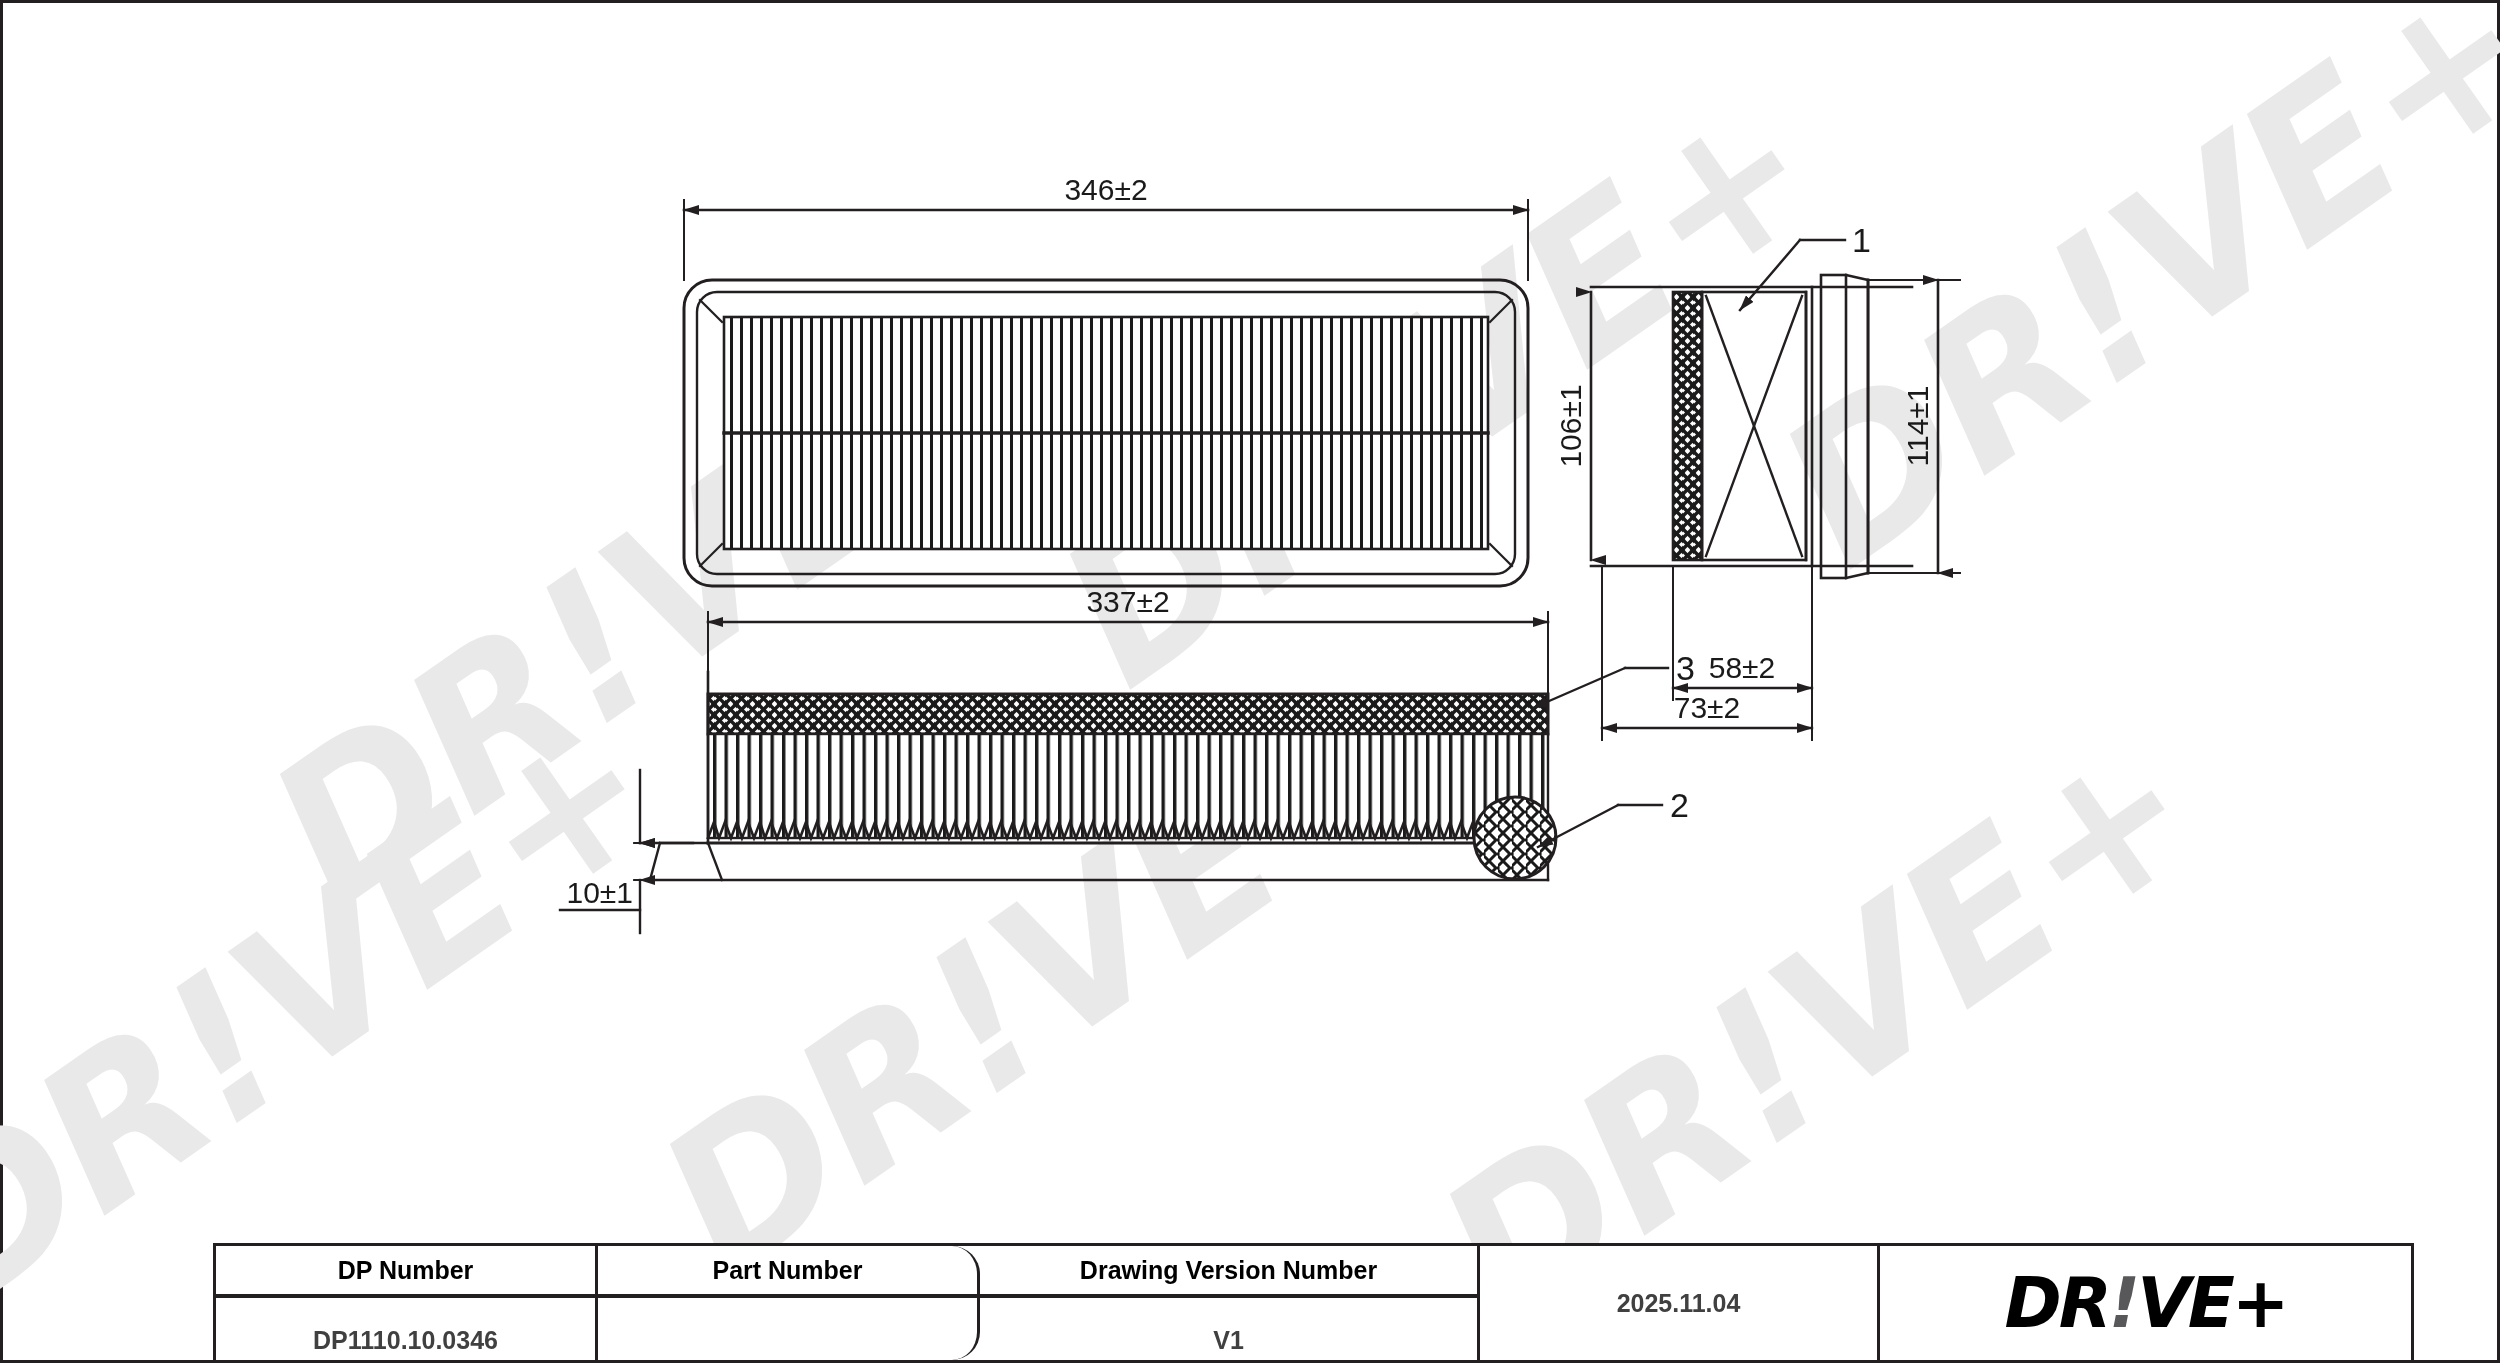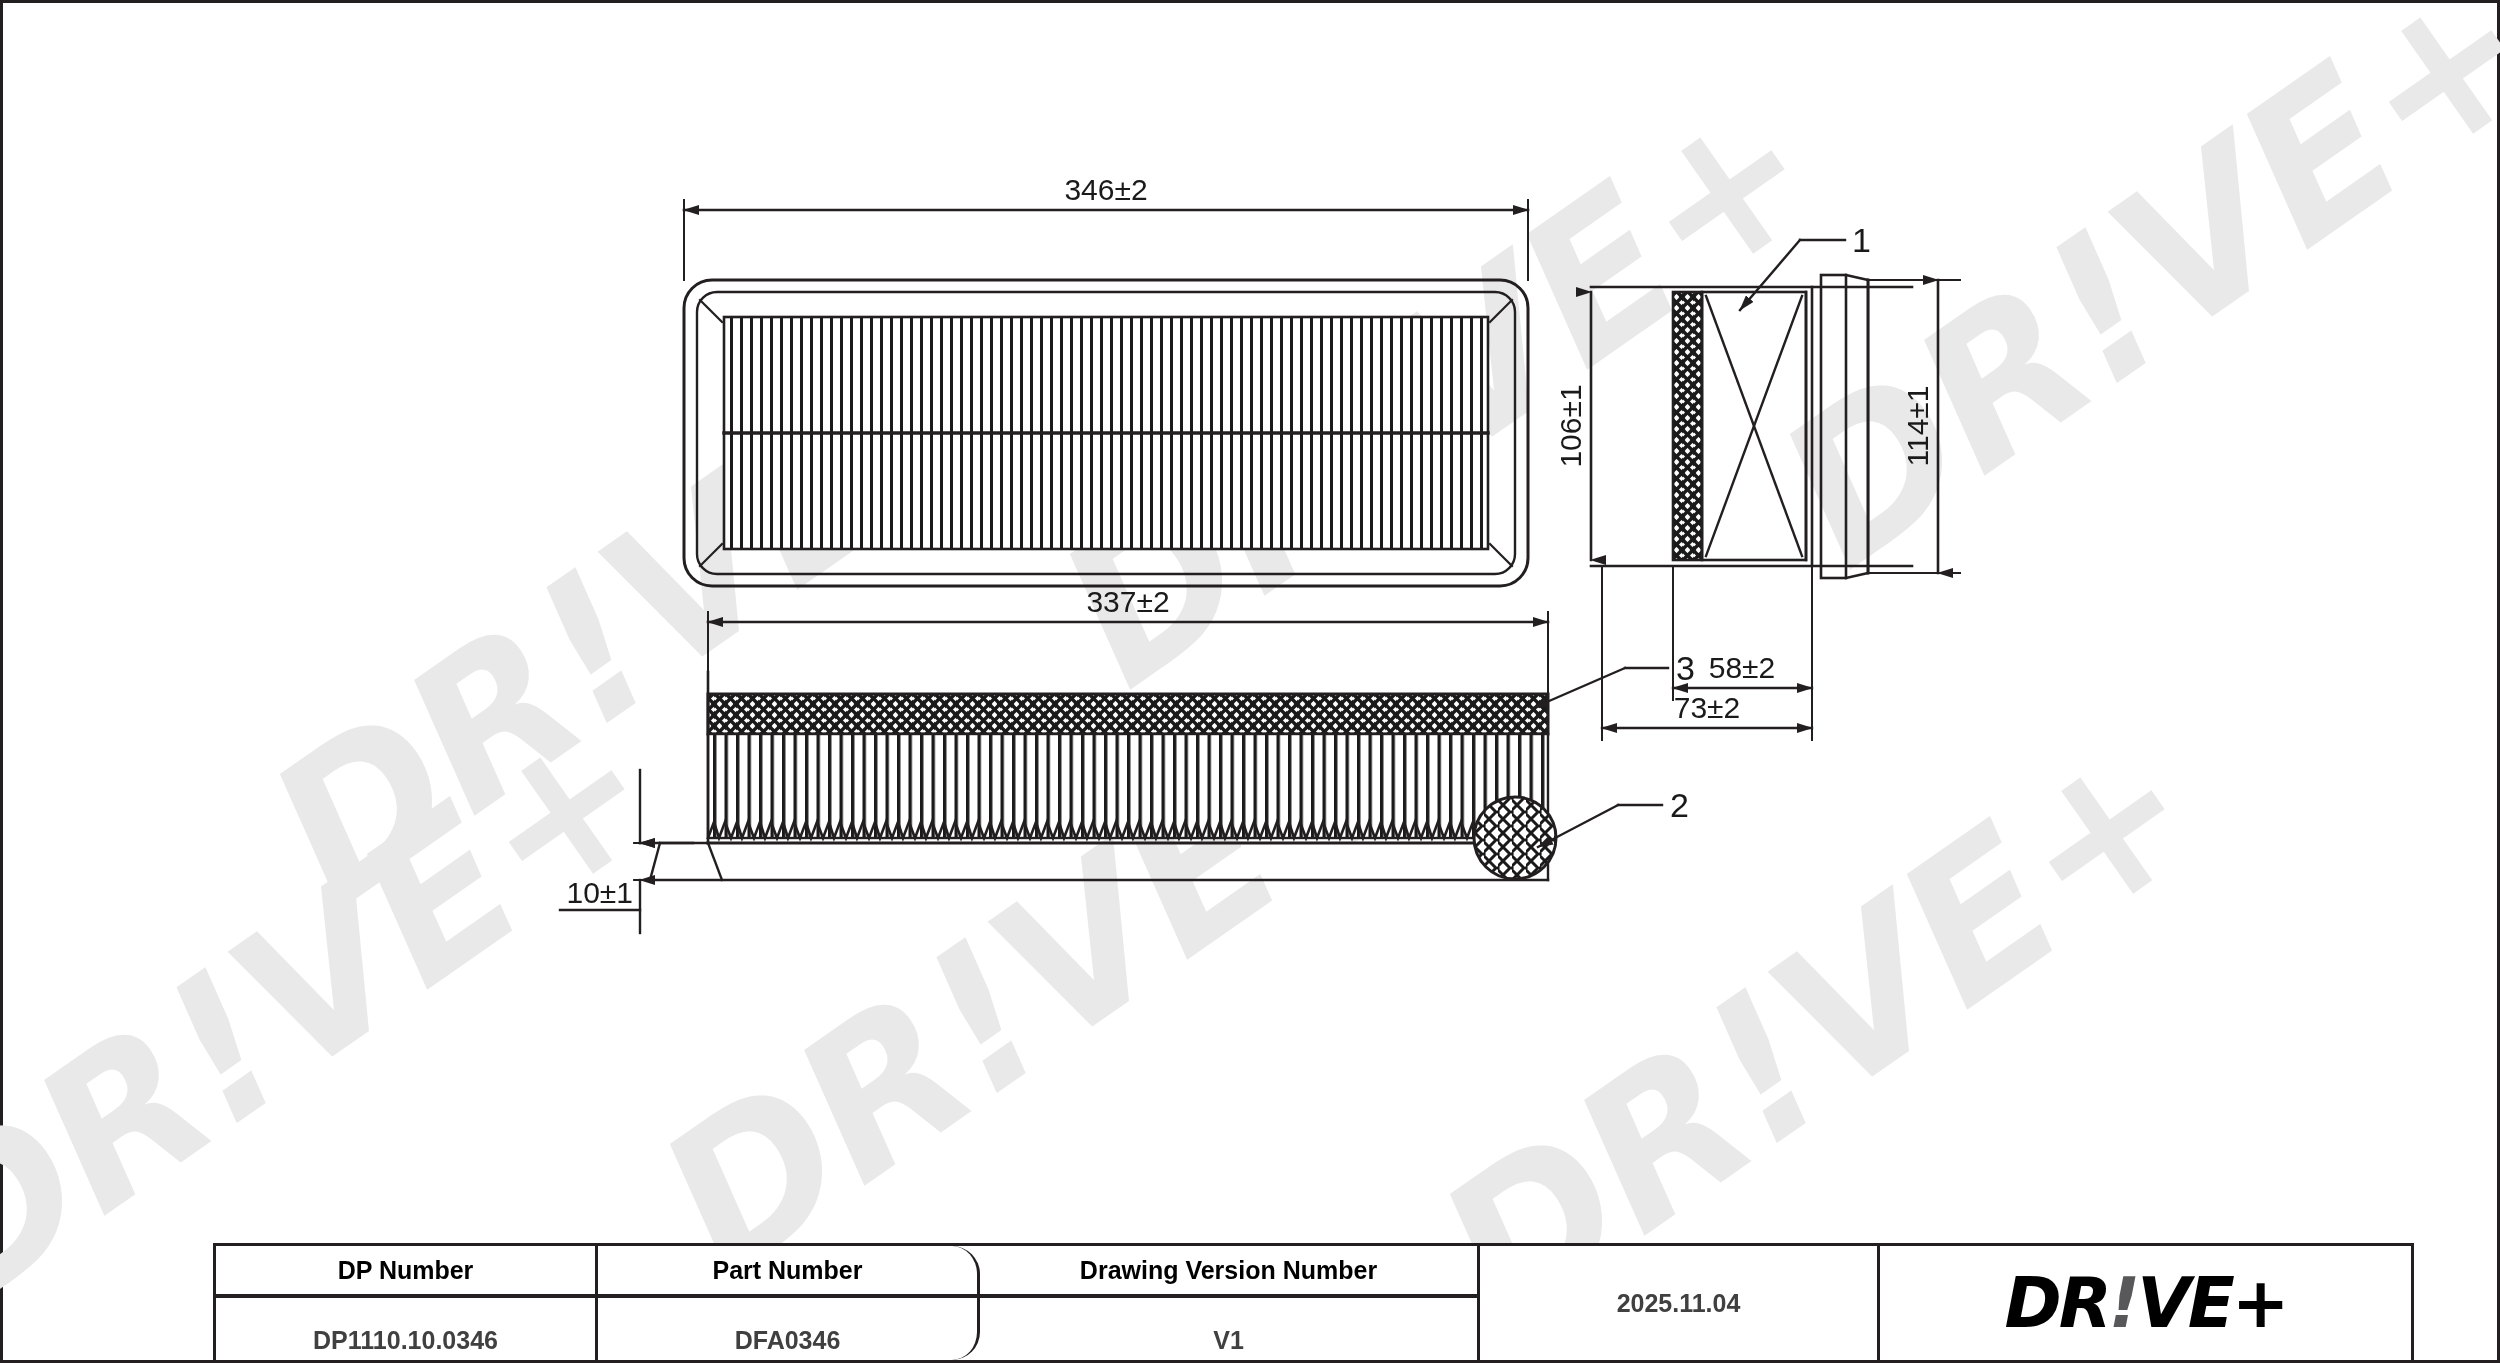--- a/index.html
+++ b/index.html
@@ -254,21 +254,20 @@
 
 <div id="titleblock">
 
   <div class="tbcol" id="c1">
     <div class="tbhead">DP Number</div>
     <div class="tbval">DP1110.10.0346</div>
   </div>
 
   <div class="tbcol" id="c2">
     <div class="tbhead">Part Number</div>
-    <div class="tbval">DFA0346</div>
   </div>
 
   <div class="tbcol" id="c3">
     <div class="tbhead">Drawing Version Number</div>
     <div class="tbval">V1</div>
   </div>
 
   <div class="tbcol" id="c4">
     <div class="tbval">2025.11.04</div>
   </div>

